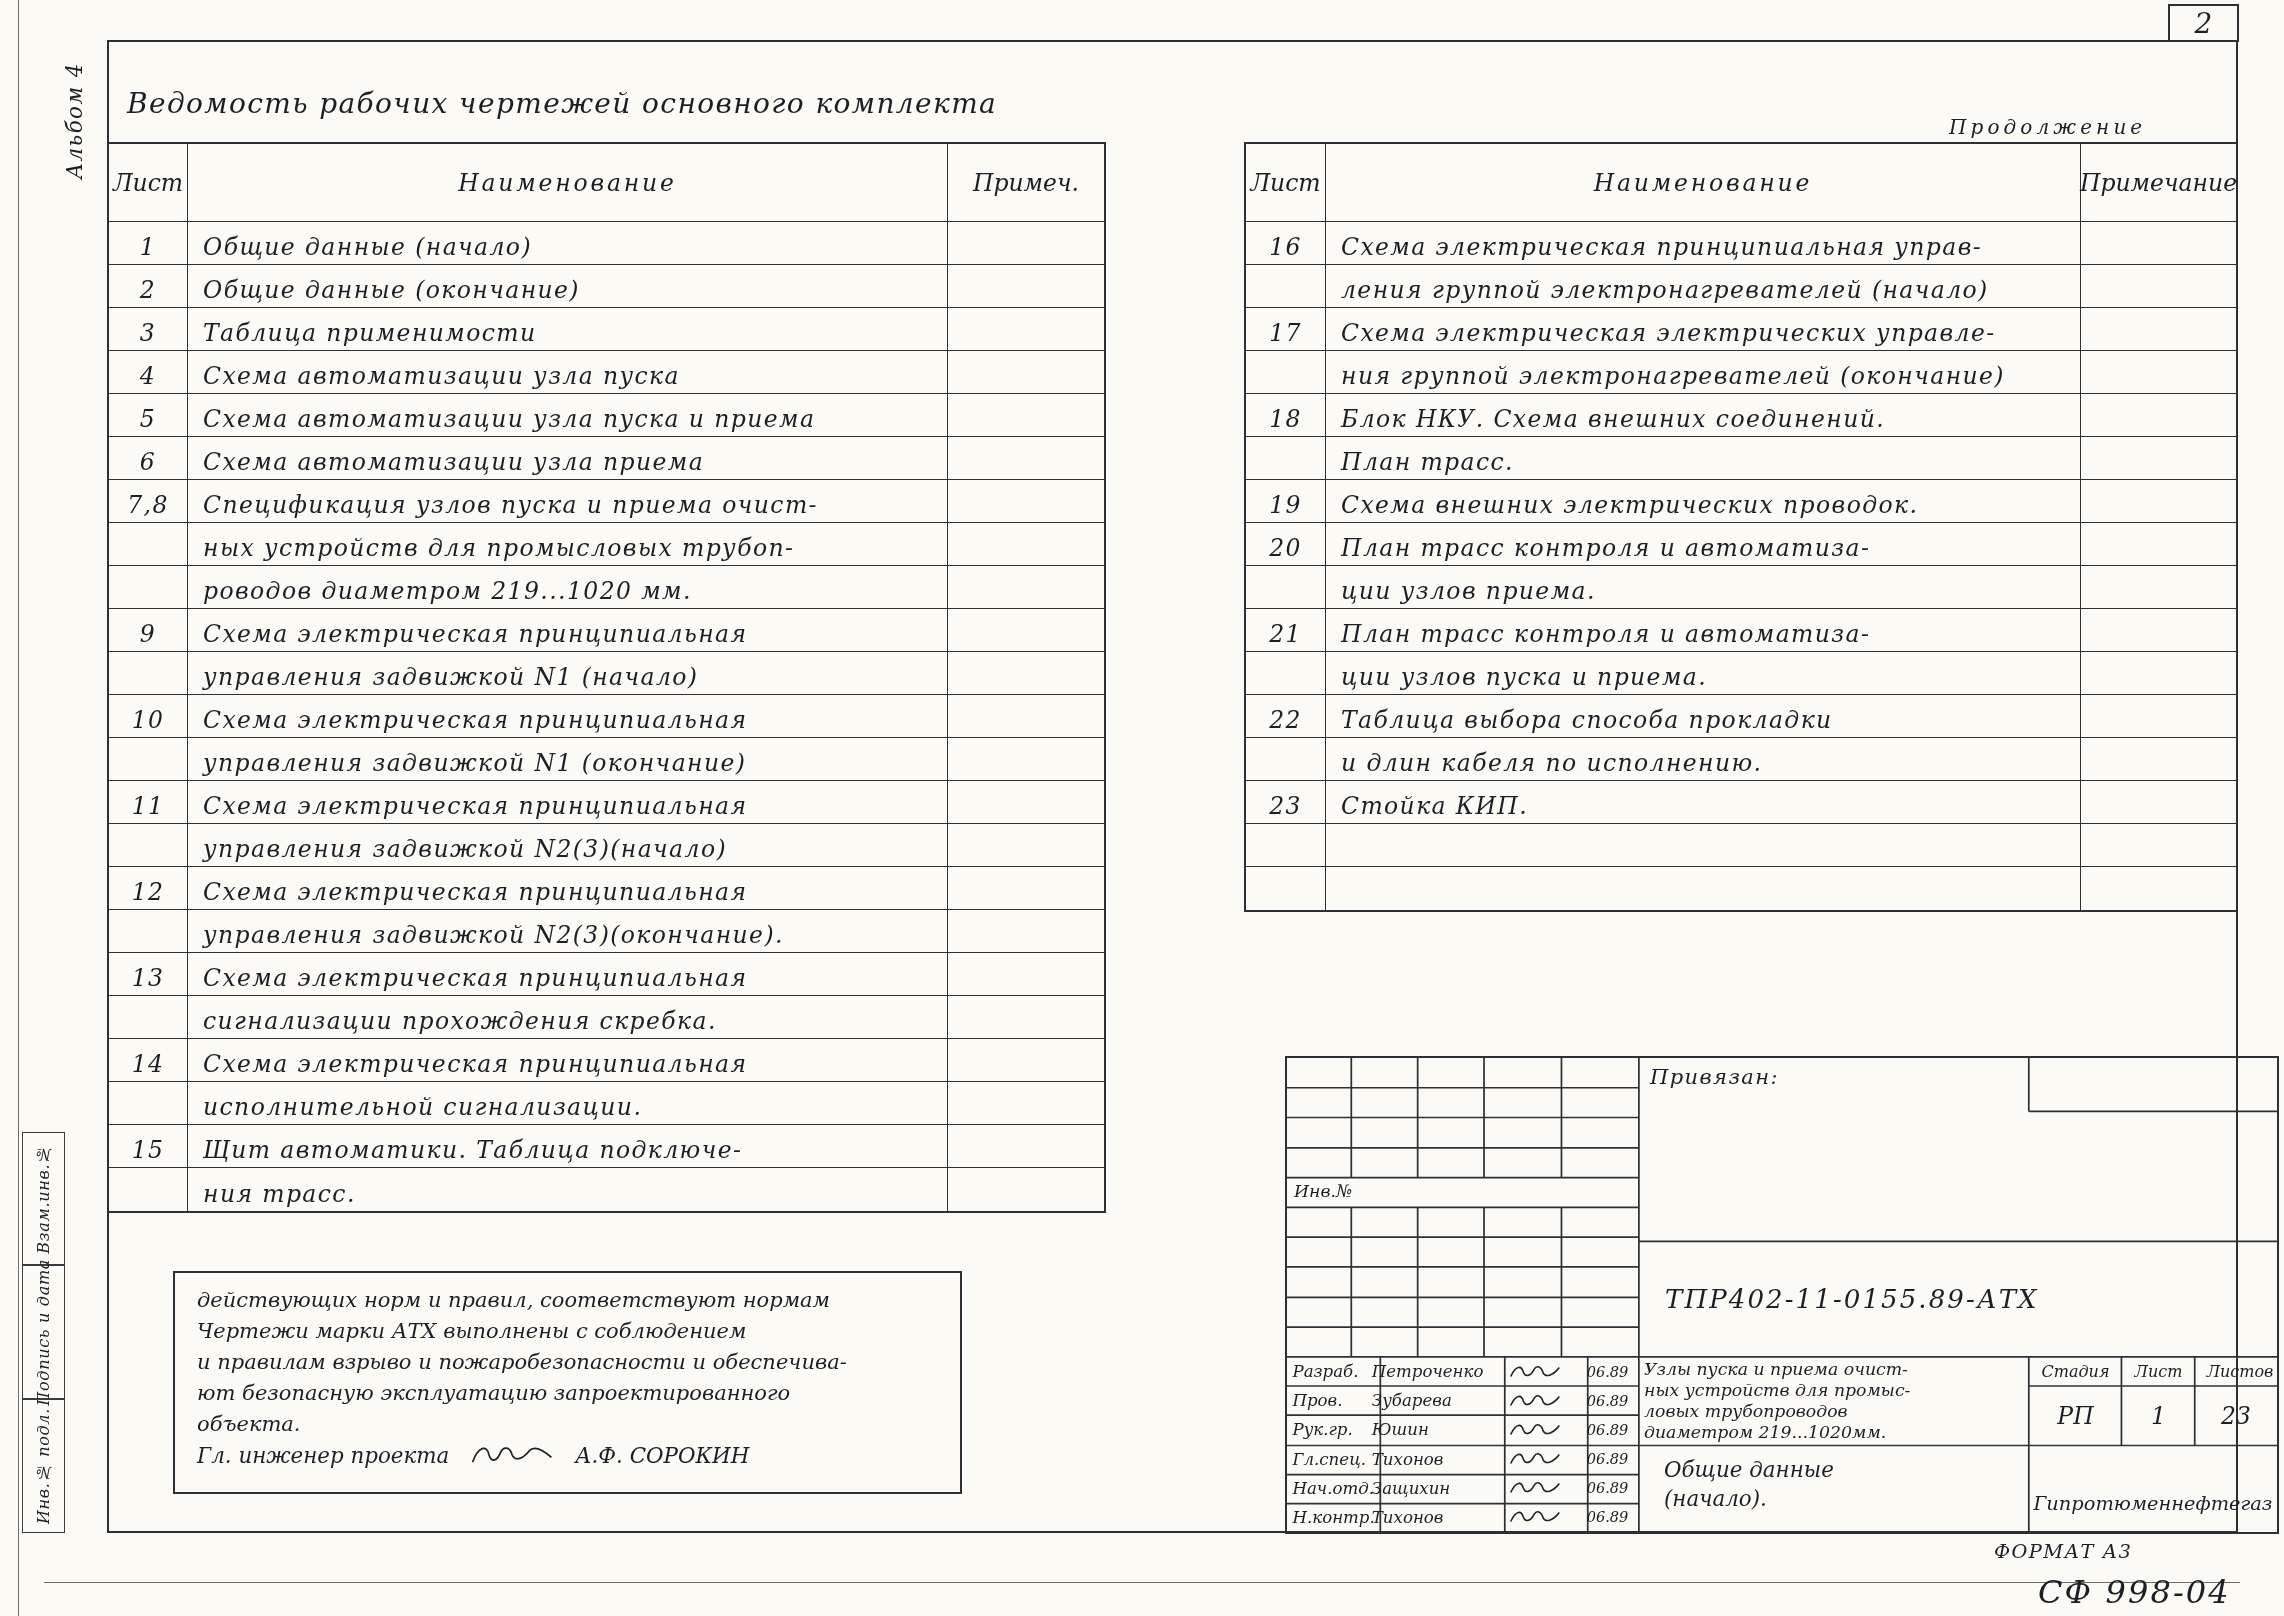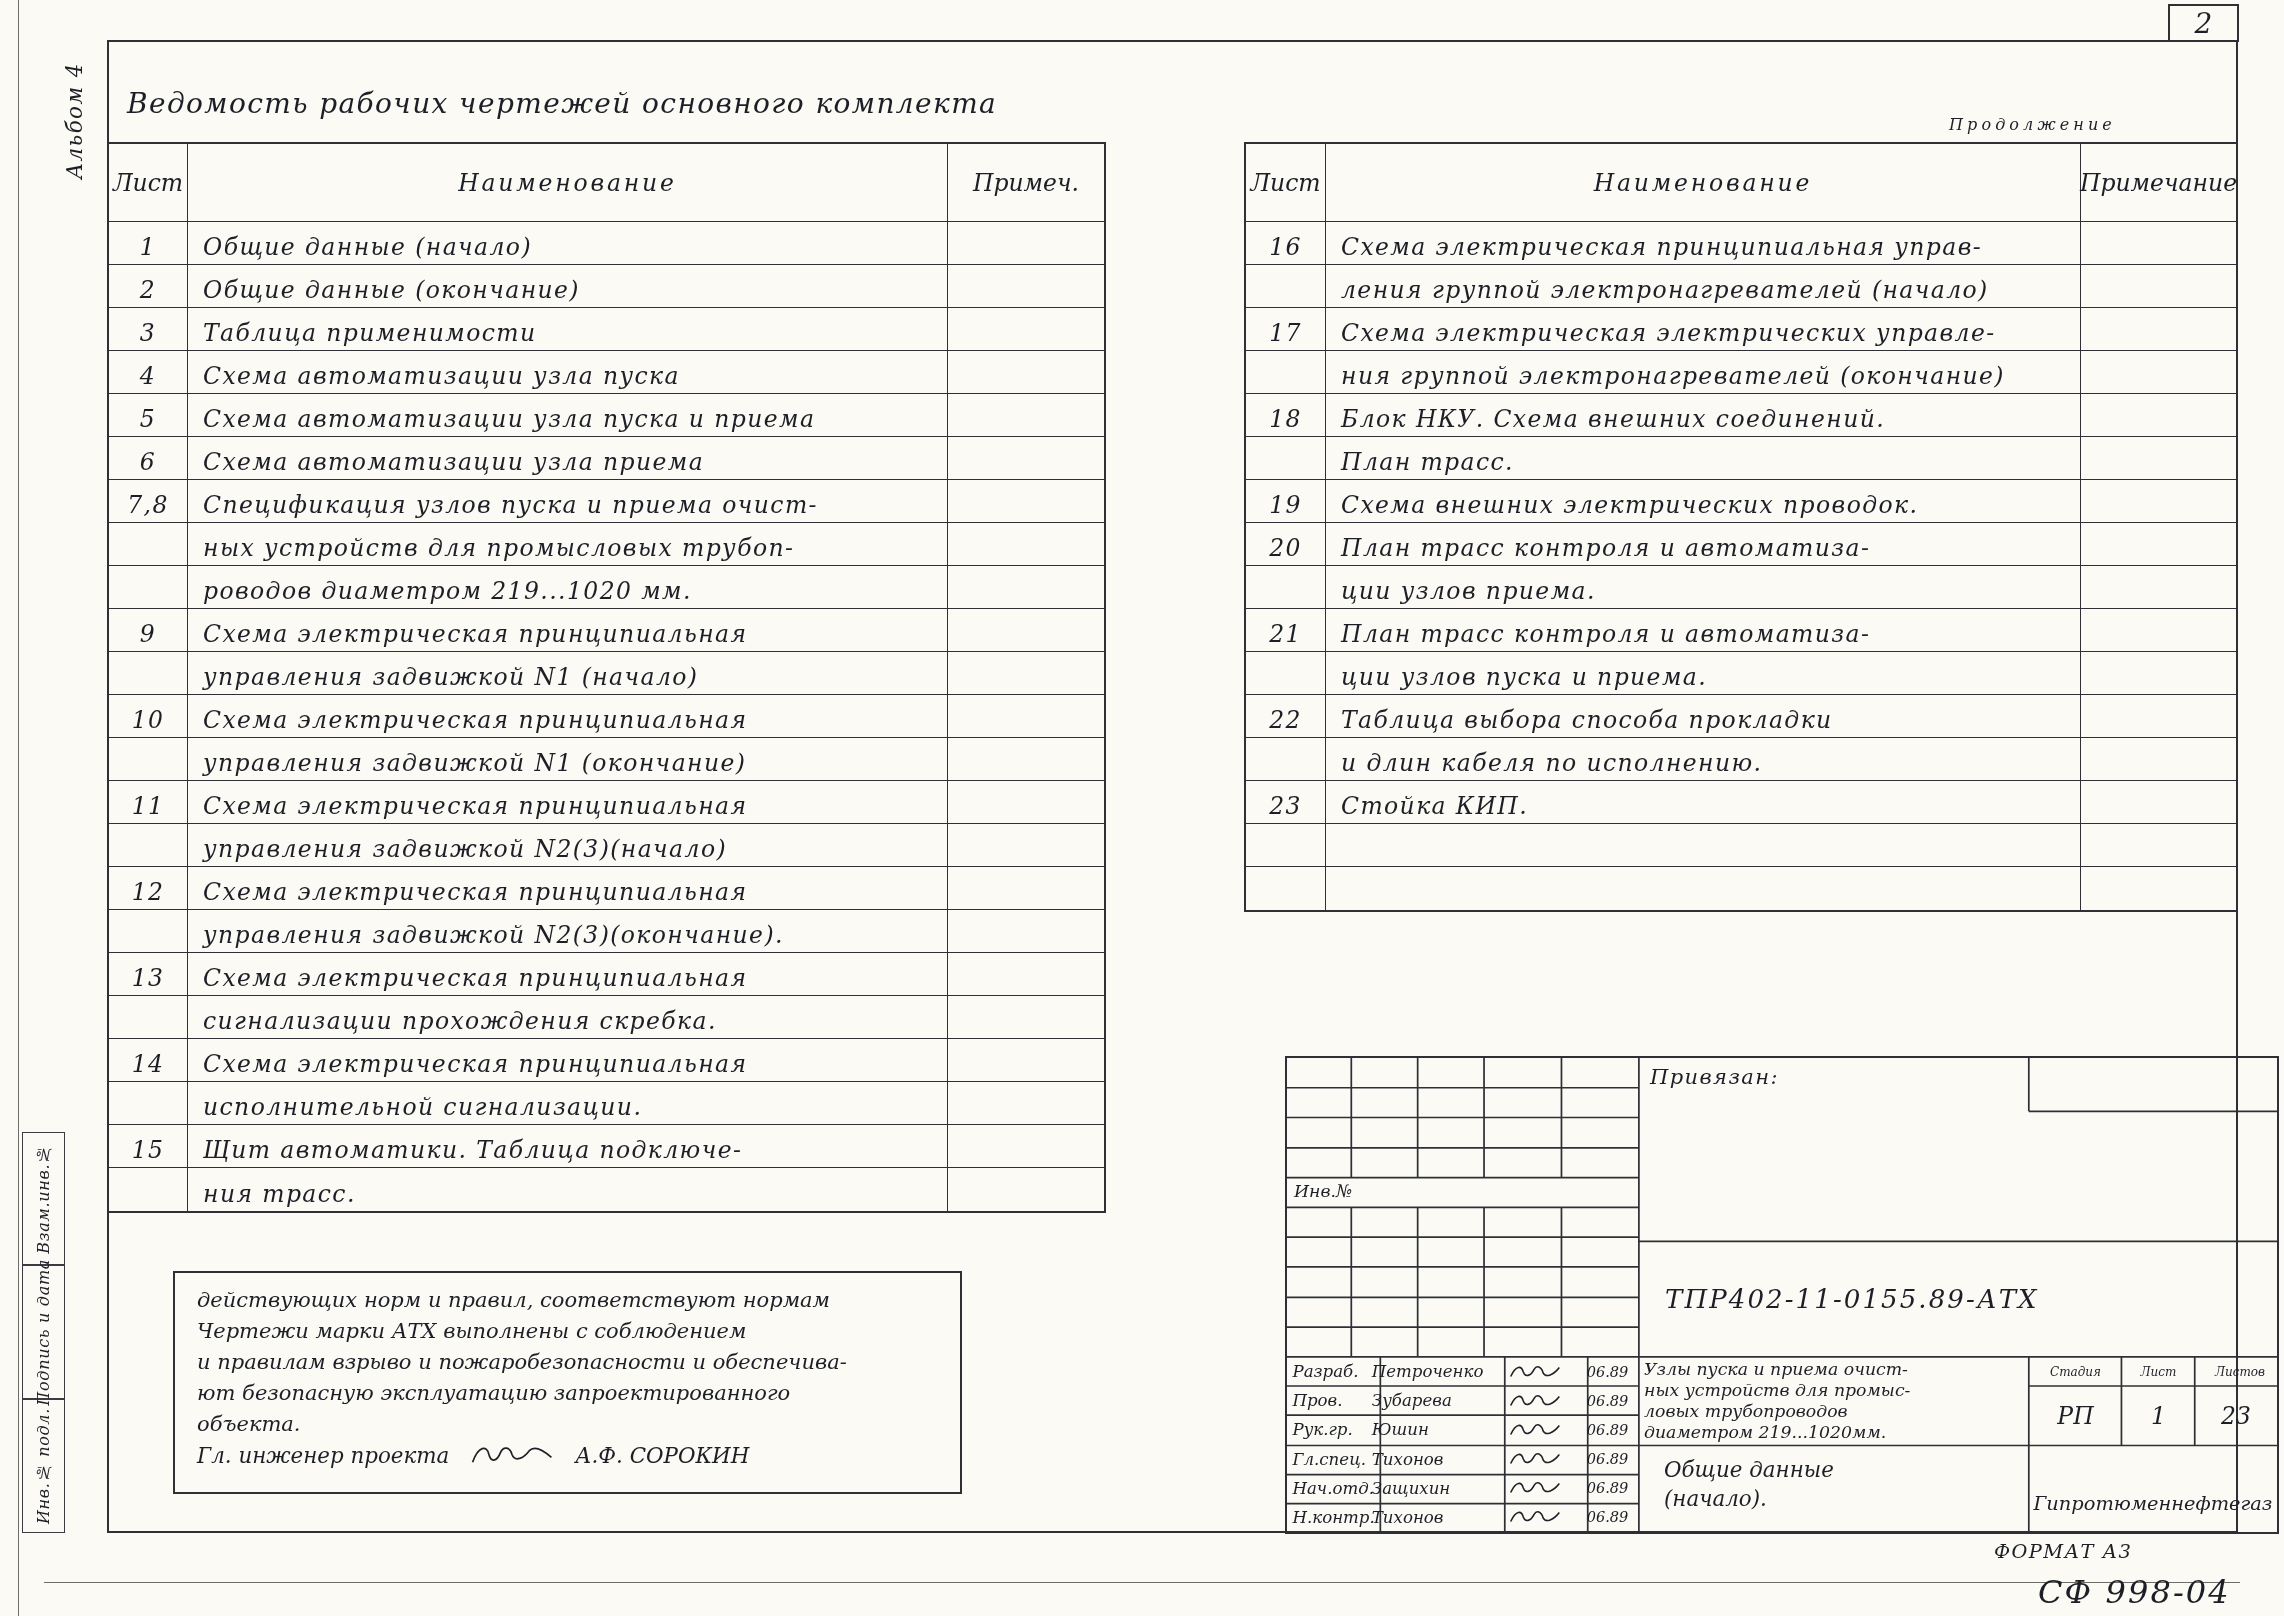--- a/index.html
+++ b/index.html
@@ -16,21 +16,21 @@
   .frame { position:absolute; left:107px; top:40px; width:2131px; height:1493px;
            border:2.1px solid #2e3036; box-sizing:border-box; }
   .corner-box { position:absolute; left:2168px; top:4.1px; width:71px; height:38px;
                 border:2.1px solid #2e3036; box-sizing:border-box;
                 display:flex; align-items:center; justify-content:center; font-size:28px; }
   .album { position:absolute; left:58px; top:48px; height:131px; width:33px;
            writing-mode:vertical-rl; transform:rotate(180deg);
            display:flex; align-items:center; font-size:21.4px; letter-spacing:1.4px; }
   .main-title { position:absolute; left:127px; top:87px; font-size:28px;
                 letter-spacing:1.4px; white-space:nowrap; }
-  .continuation { position:absolute; left:1949px; top:115px; font-size:16px; letter-spacing:4.1px; }
+  .continuation { position:absolute; left:1949px; top:115px; font-size:20px; letter-spacing:4.1px; }
 
   
   .wtable { position:absolute; border:2.1px solid #2e3036; box-sizing:border-box; }
   .wtable-left  { left:107px;  top:142px; width:999px; --ws:79px; --wn:156px; }
   .wtable-right { left:1244px; top:142px; width:994px; --ws:80px; --wn:155px; }
   .thead { display:flex; height:77px; border-bottom:1.7px solid #2e3036; font-size:23.5px; }
   .th { display:flex; align-items:center; justify-content:center; box-sizing:border-box; }
   .th-sheet { width:var(--ws); border-right:1.7px solid #2e3036; }
   .th-name  { flex:1; border-right:1.7px solid #2e3036; letter-spacing:2.8px; }
   .th-note  { width:var(--wn); }
@@ -65,21 +65,21 @@
              display:flex; flex-direction:column; }
   .sigrow { flex:1; display:flex; align-items:center; font-size:16.6px; }
   .s-role { width:82px; padding-left:5.5px;  box-sizing:border-box; white-space:nowrap; }
   .s-name { width:124px; padding-left:2.8px;  box-sizing:border-box; white-space:nowrap; }
   .s-sig  { width:83px; display:flex; justify-content:center; align-items:center; }
   .s-date { flex:1; text-align:center; font-size:14.5px; }
   .tb-proj { position:absolute; left:357px; top:301px; width:380px;
              font-size:17.3px; line-height:21px; white-space:nowrap; }
   .tb-sheettitle { position:absolute; left:377px; top:397px; font-size:21.4px; line-height:29px; }
   .tb-stage-h { position:absolute; left:742px; top:299px; width:256px; height:29px;
-                display:flex; font-size:12px; }
+                display:flex; font-size:16px; }
   .tb-stage-v { position:absolute; left:742px; top:328px; width:248px; height:59px;
                 display:flex; font-size:23.5px; }
   .stc { display:flex; align-items:center; justify-content:center; box-sizing:border-box; }
   .stc1 { width:93px; } .stc2 { width:73px; } .stc3 { flex:1; }
   .tb-org { position:absolute; left:742px; top:387px; width:248px; height:86px;
             display:flex; align-items:flex-end; justify-content:center;
             padding-bottom:16px; box-sizing:border-box; font-size:19.4px; white-space:nowrap; }
 
   
   .mbox { position:absolute; left:22px; width:43px; border:1.7px solid #3a3c42;

